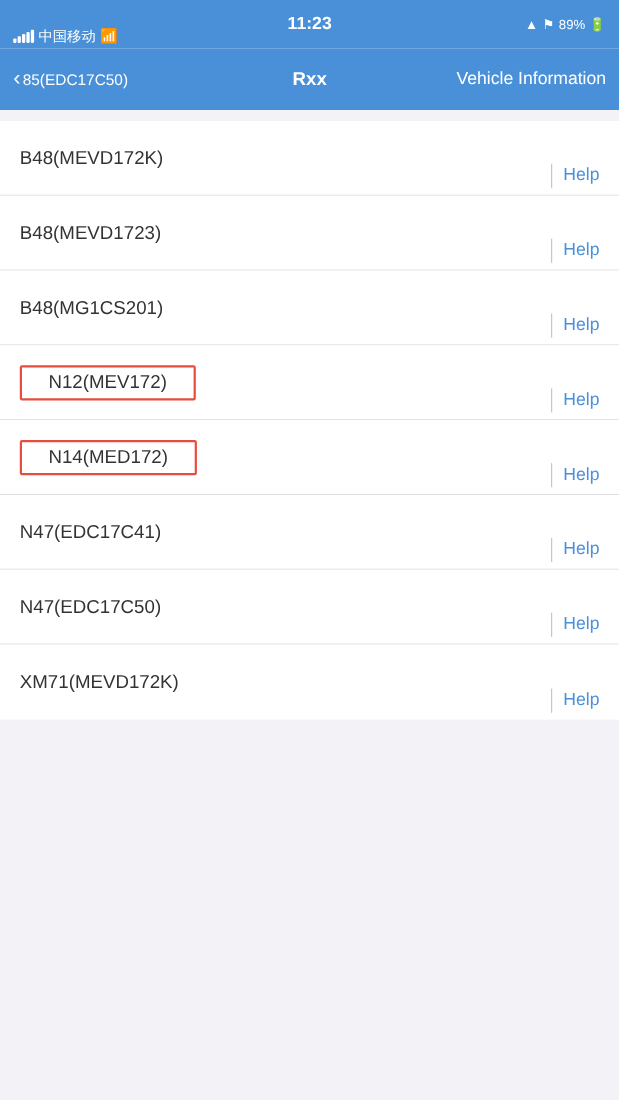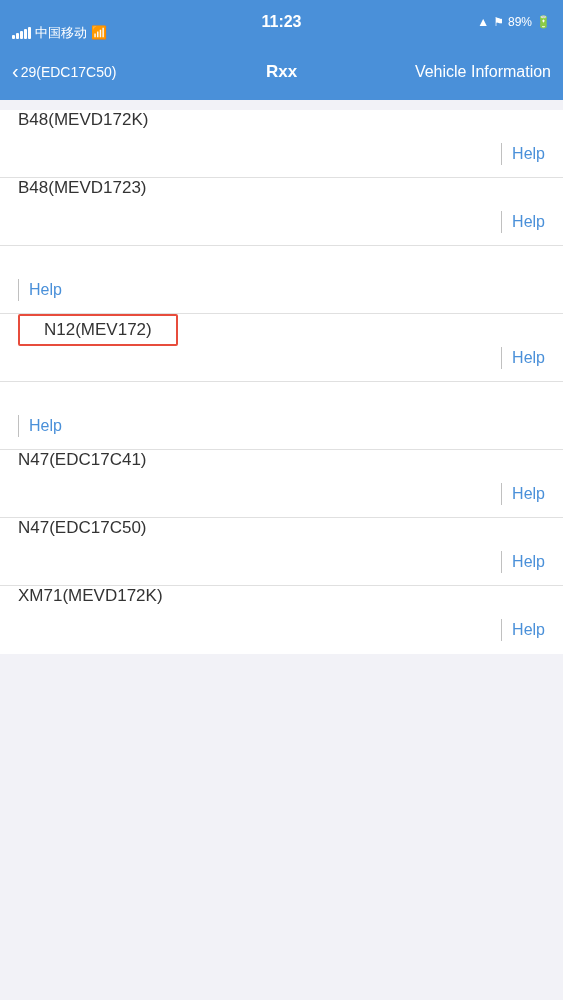--- a/index.html
+++ b/index.html
@@ -104,21 +104,21 @@
     }
 
     
     .list-container {
       margin-top: 10px;
       background: white;
     }
 
     .list-item {
       display: flex;
-      align-items: flex-start;
+      align-items: center;
       justify-content: space-between;
       height: 68px;
       padding: 0 18px;
       border-bottom: 1px solid #e0e0e0;
       background: white;
       cursor: pointer;
     }
 
     .list-item:last-child {
       border-bottom: none;
@@ -193,21 +193,21 @@
     <span>▲</span>
     <span>⚑</span>
     <span>89%</span>
     <span>🔋</span>
   </div>
 </div>
 
 <div class="nav-bar">
   <div class="nav-back">
     <span class="nav-back-arrow">‹</span>
-    <span>29(EDC17C50)</span>
+    <span>85(EDC17C50)</span>
   </div>
   <div class="nav-center">Rxx</div>
   <div class="nav-right">Vehicle Information</div>
 </div>
 
 <div class="list-container" id="vehicle-list">
 <div class="list-item">
       <span class="list-item-label">B48(MEVD172K)</span>
       <div class="list-item-right">
         <div class="list-item-divider"></div>
@@ -215,33 +215,35 @@
       </div>
     </div>
     <div class="list-item">
       <span class="list-item-label">B48(MEVD1723)</span>
       <div class="list-item-right">
         <div class="list-item-divider"></div>
         <span class="list-item-help">Help</span>
       </div>
     </div>
     <div class="list-item">
+      <span class="list-item-label">B48(MG1CS201)</span>
       <div class="list-item-right">
         <div class="list-item-divider"></div>
         <span class="list-item-help">Help</span>
       </div>
     </div>
     <div class="list-item">
       <span class="list-item-label highlighted">N12(MEV172)</span>
       <div class="list-item-right">
         <div class="list-item-divider"></div>
         <span class="list-item-help">Help</span>
       </div>
     </div>
     <div class="list-item">
+      <span class="list-item-label highlighted">N14(MED172)</span>
       <div class="list-item-right">
         <div class="list-item-divider"></div>
         <span class="list-item-help">Help</span>
       </div>
     </div>
     <div class="list-item">
       <span class="list-item-label">N47(EDC17C41)</span>
       <div class="list-item-right">
         <div class="list-item-divider"></div>
         <span class="list-item-help">Help</span>

